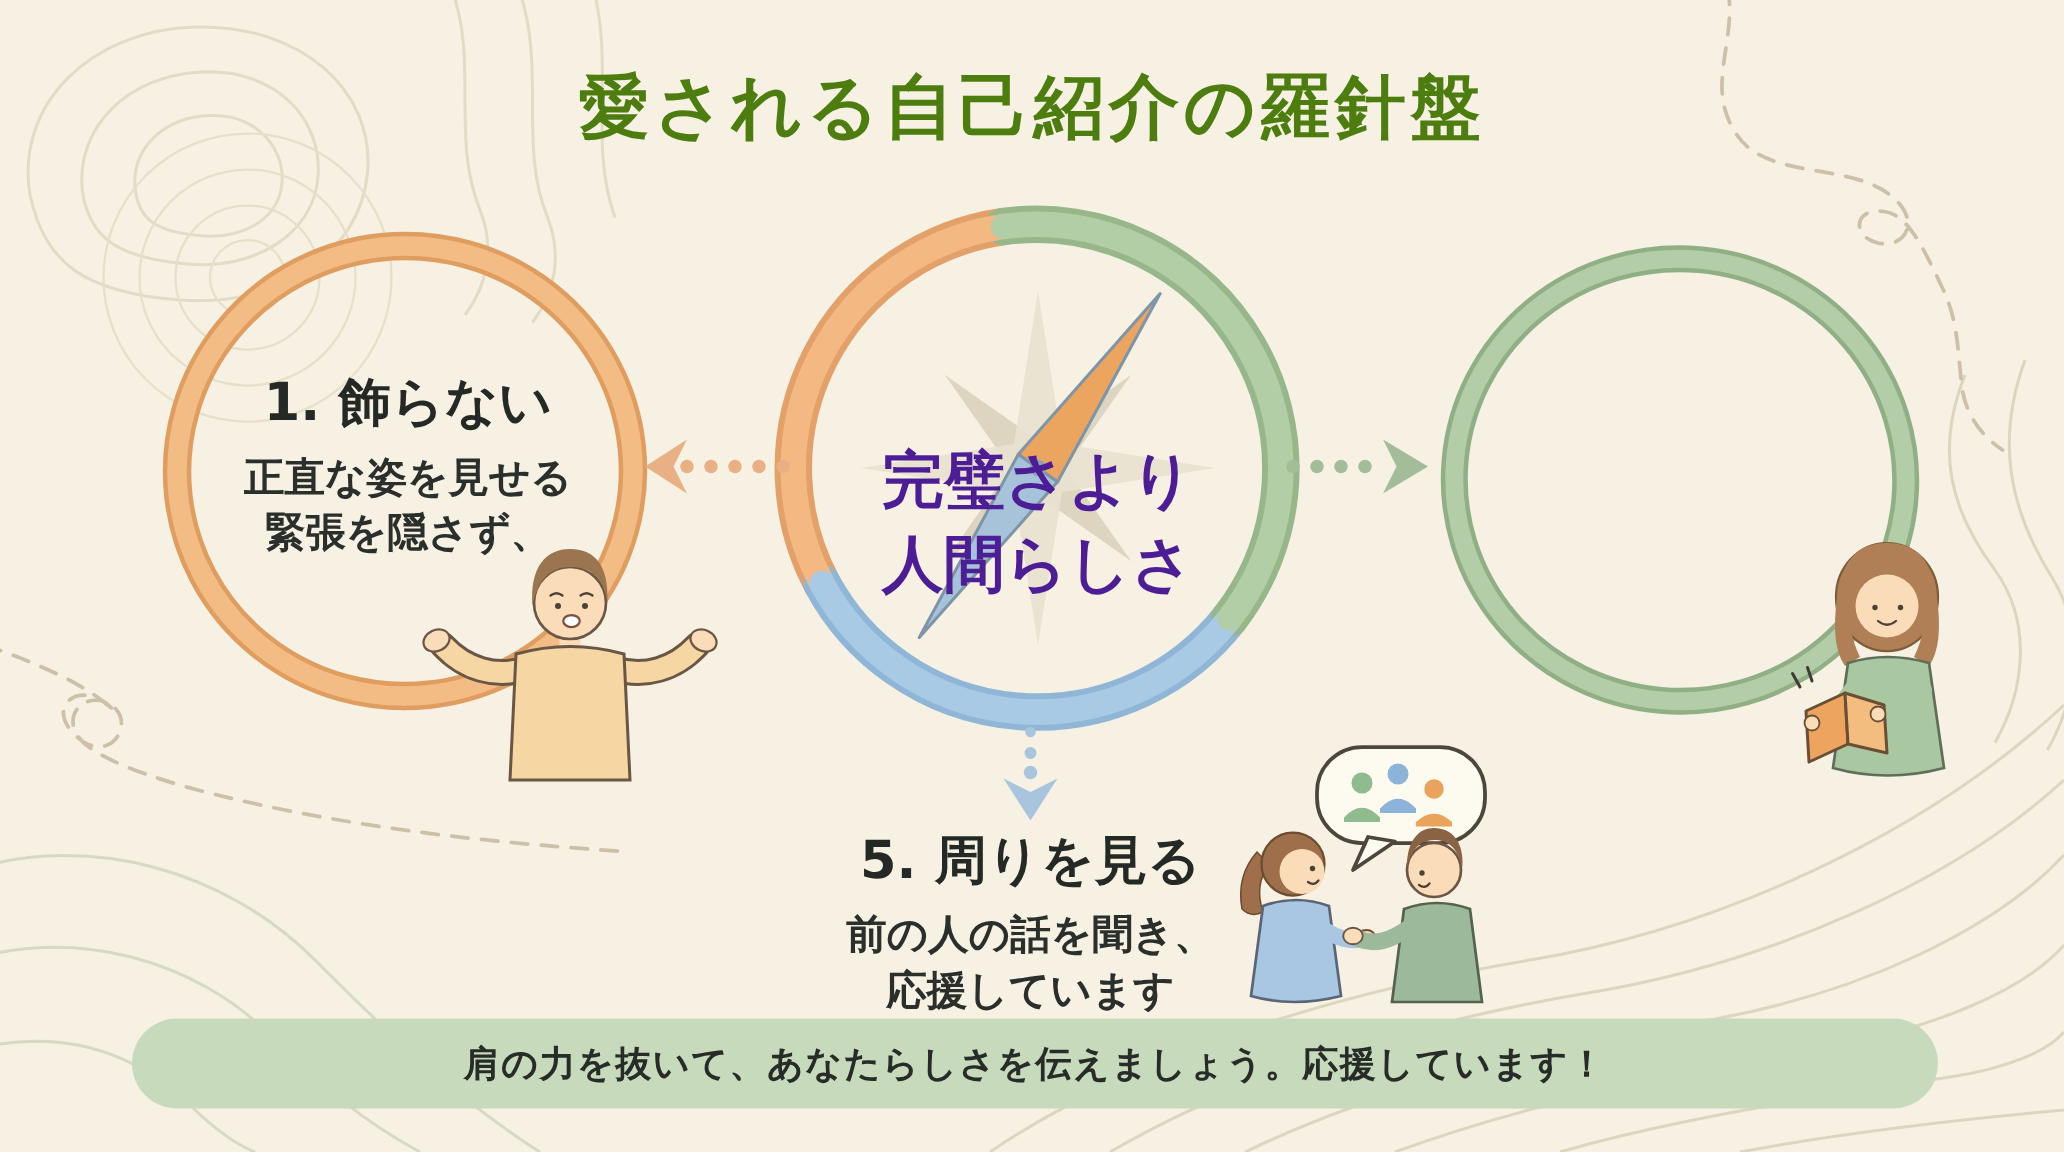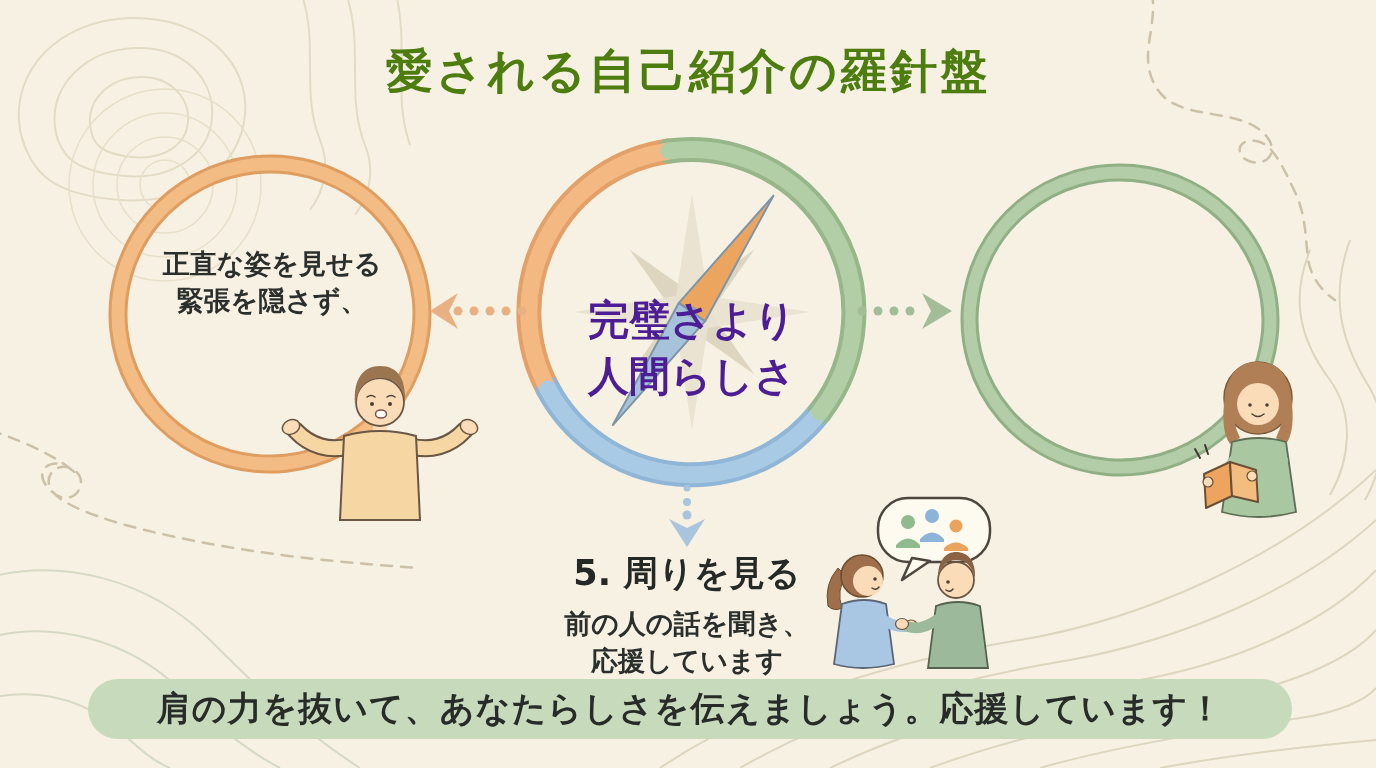--- a/index.html
+++ b/index.html
@@ -18,21 +18,21 @@
   .block{position:absolute;text-align:center;font-weight:700;}
   .block .hd{font-size:35px;font-weight:800;color:#22272491;color:#242925;margin-bottom:8px;}
   .block .ln{font-size:27px;font-weight:700;line-height:37px;color:#2b2f2c;}
   .center-label{position:absolute;text-align:center;font-weight:800;color:#23282men4;}
   .center-label .cl{font-size:41px;font-weight:800;color:#4c1d95;line-height:56px;}
   .banner{
     position:absolute;left:88px;top:679px;width:1204px;height:60px;
     background:#c7dabc;border-radius:30px;
     display:flex;align-items:center;justify-content:center;
   }
-  .banner .msg{font-size:34px;font-weight:800;color:#272c28;letter-spacing:1px;}
+  .banner .msg{font-size:24px;font-weight:800;color:#272c28;letter-spacing:1px;}
 </style>
 </head>
 <body>
 
 <div class="stage">
 
   <svg class="abs" style="left:0;top:0" width="1376" height="768" viewBox="0 0 1376 768">
     <g fill="none" stroke="#e3dbc6" stroke-width="2">
       <path d="M20,130 C10,70 60,20 130,18 C200,16 250,60 245,115 C240,170 185,205 120,200 C55,195 30,175 20,130 Z"></path>
       <path d="M55,128 C50,85 85,50 135,48 C185,46 215,80 212,118 C209,156 170,180 125,176 C80,172 60,160 55,128 Z"></path>
@@ -186,20 +186,21 @@
       <path d="M946,590 Q950,593 953,589" stroke="#4e4034" stroke-width="1.5" fill="none" stroke-linecap="round"></path>
       <path d="M936,606 Q958,598 980,606 L988,668 L928,668 Z" fill="#9cba9b" stroke="#55624f" stroke-width="1.8"></path>
       <path d="M940,618 C926,628 916,630 906,626" stroke="#9cba9b" stroke-width="11" fill="none" stroke-linecap="round"></path>
       <ellipse cx="902" cy="624" rx="6.5" ry="5.5" fill="#fbdcb8" stroke="#6a5645" stroke-width="1.2"></ellipse>
     </g>
   </svg>
 
   <div class="title">愛される自己紹介の羅針盤</div>
 
   <div class="block" style="left:112px;top:245px;width:320px">
+    <div class="hd">1. 飾らない</div>
     <div class="ln">正直な姿を見せる</div>
     <div class="ln">緊張を隠さず、</div>
   </div>
 
 
   <div class="block" style="left:527px;top:550px;width:320px">
     <div class="hd">5. 周りを見る</div>
     <div class="ln">前の人の話を聞き、</div>
     <div class="ln">応援しています</div>
   </div>

